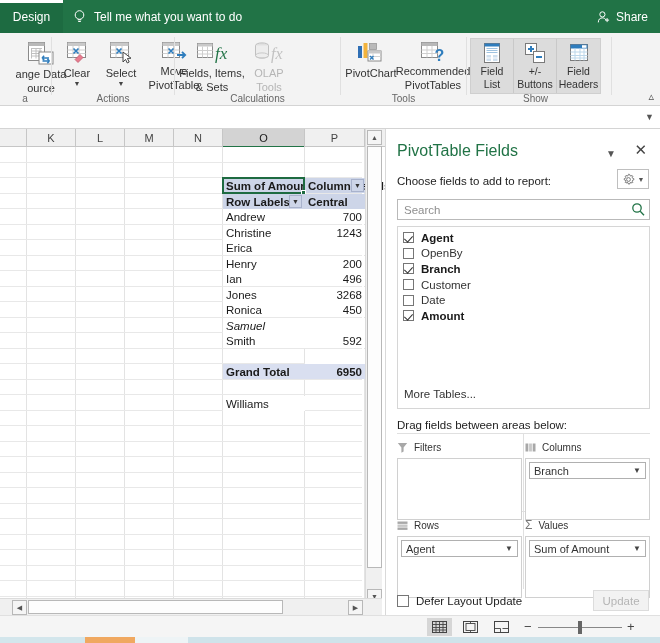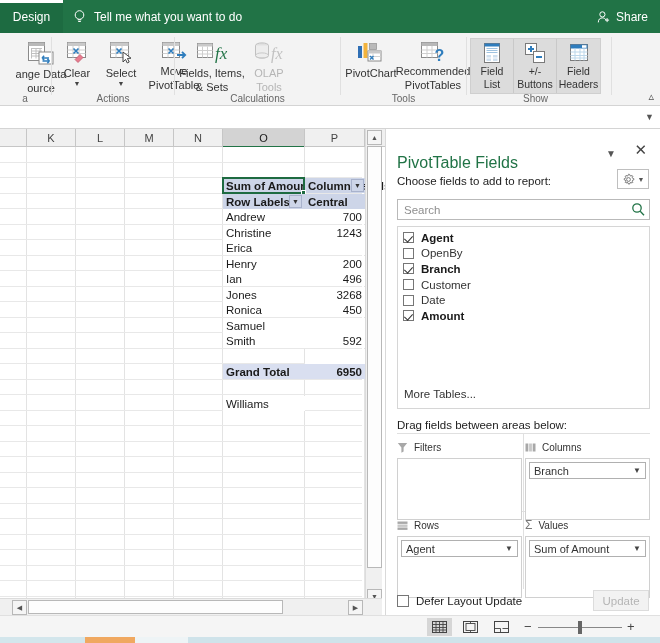--- a/index.html
+++ b/index.html
@@ -179,21 +179,21 @@
     background: #fdfdfd; border: 1px solid #b8b8b8; cursor: default;
   }
 
   
   .pane {
     position: absolute; left: 385px; top: 129px; width: 275px; height: 486px;
     background: #ffffff; border-left: 1px solid #d9d9d9;
   }
   .pane-title {
     position: absolute; left: 11px; top: 13px;
-    font-size: 16px; color: #217346; margin-top: 12px;
+    font-size: 16px; color: #217346;
   }
   .pane-caret {
     position: absolute; right: 44px; top: 19px;
     font-size: 10px; color: #555; cursor: default;
   }
   .pane-close {
     position: absolute; right: 13px; top: 14px;
     font-size: 15px; color: #444; line-height: 14px; cursor: default;
   }
   .pane-sub {
@@ -599,21 +599,21 @@
 
       <div class="pcell white" style="left:223px; top:124px; width:82px;">Ian</div>
       <div class="pcell white num" style="left:305px; top:124px; width:60px;">496</div>
 
       <div class="pcell white" style="left:223px; top:140px; width:82px;">Jones</div>
       <div class="pcell white num" style="left:305px; top:140px; width:60px;">3268</div>
 
       <div class="pcell white" style="left:223px; top:155px; width:82px;">Ronica</div>
       <div class="pcell white num" style="left:305px; top:155px; width:60px;">450</div>
 
-      <div class="pcell white" style="left:223px; top:171px; width:82px;">Samuel</div>
+      <div class="pcell white" style="left:223px; top:171px; width:82px;font-style:italic;">Samuel</div>
       <div class="pcell white num" style="left:305px; top:171px; width:60px;"></div>
 
       <div class="pcell white" style="left:223px; top:186px; width:82px;">Smith</div>
       <div class="pcell white num" style="left:305px; top:186px; width:60px;">592</div>
 
       <div class="pcell white" style="left:223px; top:202px; width:82px;margin-top:47px;">Williams</div>
       <div class="pcell white num" style="left:305px; top:202px; width:60px;"></div>
 
       <div class="pcell total" style="left:223px; top:217px; width:82px;">Grand Total</div>
       <div class="pcell total num" style="left:305px; top:217px; width:60px;">6950</div>

